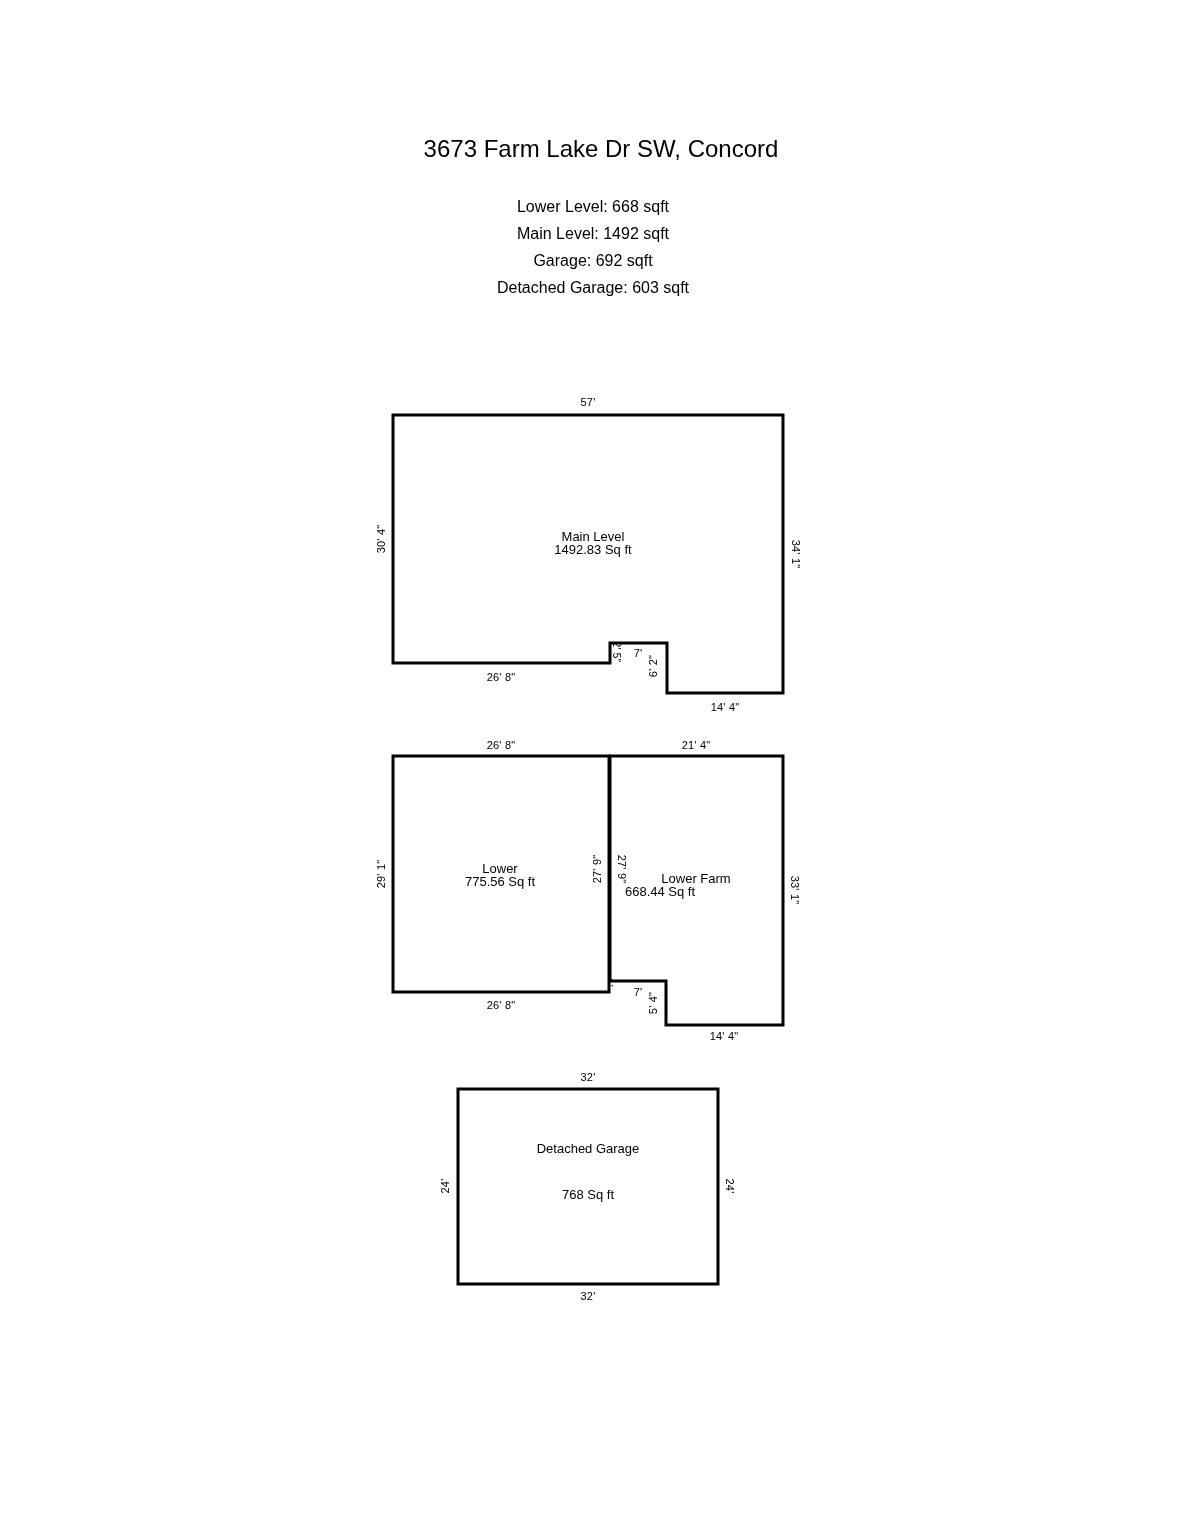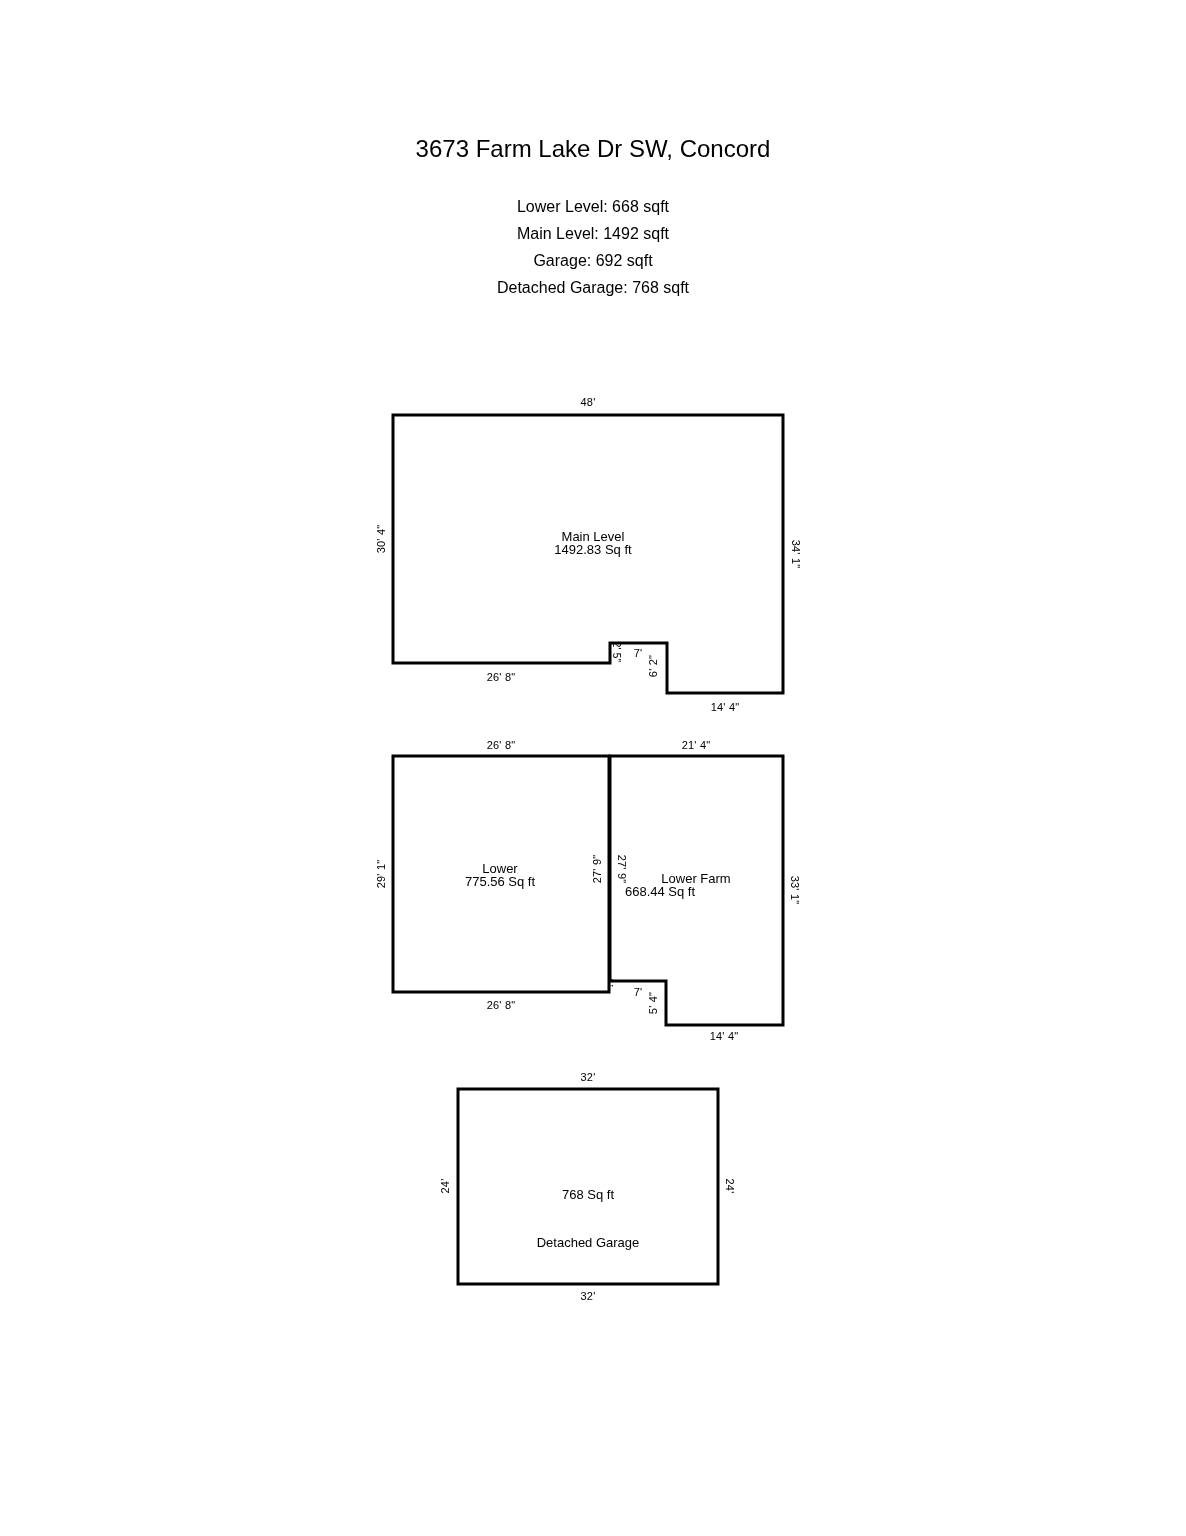--- a/index.html
+++ b/index.html
@@ -17,20 +17,21 @@
     fill: #ffffff;
     stroke: #000000;
     stroke-width: 3;
     stroke-linejoin: miter;
   }
   .title {
     position: absolute;
     transform: translate(-50%, -50%);
     font-size: 24px;
     white-space: nowrap;
+    margin-left: 8px;
   }
   .summary {
     position: absolute;
     transform: translate(-50%, -50%);
     font-size: 16px;
     white-space: nowrap;
   }
   .dim {
     position: absolute;
     transform: translate(-50%, -50%);
@@ -59,23 +60,23 @@
     <polygon points="393,415 783,415 783,693 667,693 667,643 610,643 610,663 393,663"></polygon>
     <polygon points="393,756 609,756 609,992 393,992"></polygon>
     <polygon points="610,756 783,756 783,1025 666,1025 666,981 610,981"></polygon>
     <polygon points="458,1089 718,1089 718,1284 458,1284"></polygon>
   </svg>
 
   <div class="title" style="left:593px; top:149px">3673 Farm Lake Dr SW, Concord</div>
   <div class="summary" style="left:593px; top:207px">Lower Level: 668 sqft</div>
   <div class="summary" style="left:593px; top:234px">Main Level: 1492 sqft</div>
   <div class="summary" style="left:593px; top:261px">Garage: 692 sqft</div>
-  <div class="summary" style="left:593px; top:288px">Detached Garage: 768 sqft</div>
+  <div class="summary" style="left:593px; top:288px">Detached Garage: 603 sqft</div>
 
-  <div class="dim" style="left:588px; top:402px">48'</div>
+  <div class="dim" style="left:588px; top:402px">57'</div>
   <div class="dim rl" style="left:381px; top:539px">30' 4"</div>
   <div class="dim rr" style="left:796px; top:554px">34' 1"</div>
   <div class="dim" style="left:501px; top:677px">26' 8"</div>
   <div class="dim rr small" style="left:616px; top:652px">2' 5"</div>
   <div class="dim" style="left:638px; top:653px">7'</div>
   <div class="dim rl" style="left:653px; top:666px">6' 2"</div>
   <div class="dim" style="left:725px; top:707px">14' 4"</div>
   <div class="room" style="left:593px; top:536px">Main Level</div>
   <div class="room" style="left:593px; top:549px">1492.83 Sq ft</div>
 
@@ -93,16 +94,16 @@
   <div class="dim" style="left:638px; top:992px">7'</div>
   <div class="dim rl" style="left:653px; top:1003px">5' 4"</div>
   <div class="dim" style="left:724px; top:1036px">14' 4"</div>
   <div class="room" style="left:696px; top:878px">Lower Farm</div>
   <div class="room" style="left:660px; top:891px">668.44 Sq ft</div>
 
   <div class="dim" style="left:588px; top:1077px">32'</div>
   <div class="dim rl" style="left:445px; top:1186px">24'</div>
   <div class="dim rr" style="left:730px; top:1186px">24'</div>
   <div class="dim" style="left:588px; top:1296px">32'</div>
-  <div class="room" style="left:588px; top:1242px">Detached Garage</div>
+  <div class="room" style="left:588px; top:1148px">Detached Garage</div>
   <div class="room" style="left:588px; top:1194px">768 Sq ft</div>
 
 </div>
 
 </body></html>

